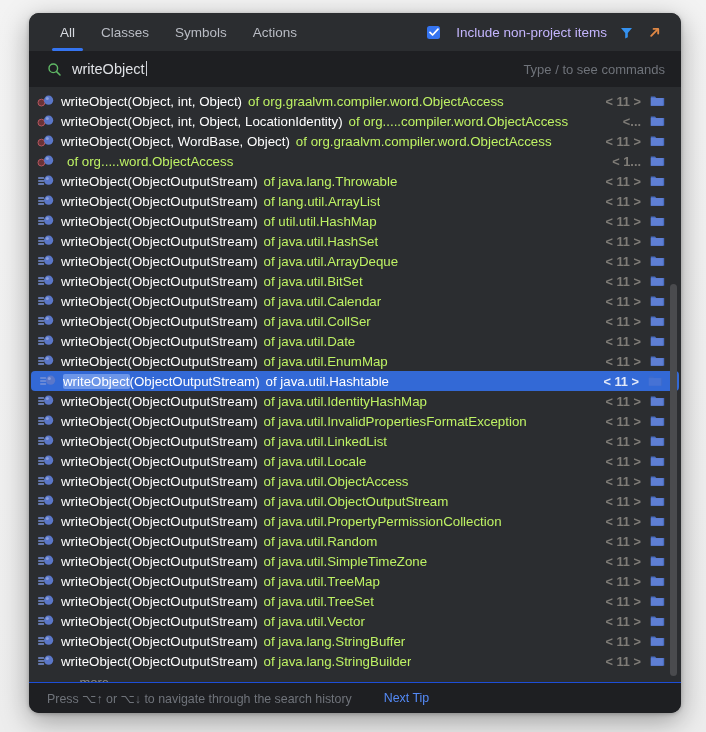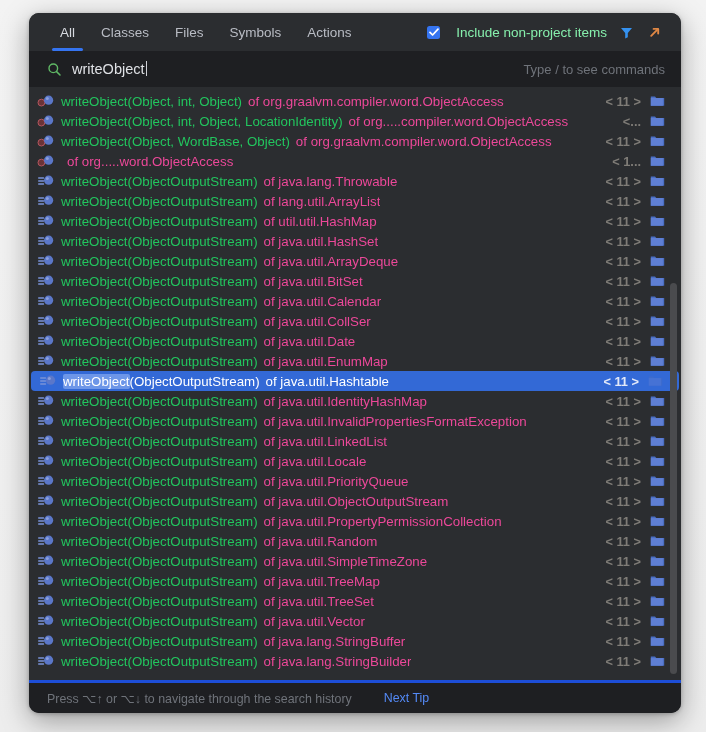--- a/index.html
+++ b/index.html
@@ -66,21 +66,21 @@
     display: flex;
     align-items: center;
     gap: 11px;
     padding-right: 4px;
   }
   .chk-wrap {
     display: flex;
     align-items: center;
     gap: 16px;
     font-size: 13.5px;
-    color: #86efac;
+    color: #c4b5fd;
     white-space: nowrap;
   }
   .chk {
     width: 13px; height: 13px;
     border-radius: 2.5px;
     background: #3574f0;
     position: relative;
     flex: 0 0 auto;
   }
   .chk svg { position: absolute; left: 1.5px; top: 2px; }
@@ -139,26 +139,26 @@
     cursor: default;
     position: relative;
   }
   .row .ico {
     width: 18px; height: 16px;
     flex: 0 0 auto;
     margin-right: 6px;
     position: relative;
   }
   .row .label {
-    color: #22c55e;
+    color: #ffffff;
     overflow: hidden;
     text-overflow: ellipsis;
   }
   .row .loc {
-    color: #ec4899;
+    color: #bef264;
     margin-left: 6px;
     overflow: hidden;
     text-overflow: ellipsis;
     flex: 0 1 auto;
   }
   .row .count {
     margin-left: auto;
     color: #7f7c77;
     font-size: 12.8px;
     padding-left: 10px;
@@ -208,21 +208,21 @@
   }
   
   .footer {
     height: 30px;
     background: #1e1f22;
     display: flex;
     align-items: center;
     padding: 0 18px;
     gap: 6px;
     flex: 0 0 auto;
-    border-top: 3px solid #1d4ed8;
+    border-top: 1px solid #1d4ed8;
   }
   .footer .hint {
     font-size: 12.4px;
     color: #6f737a;
     white-space: nowrap;
   }
   .footer .tip-link {
     font-size: 12.4px;
     color: #548af7;
     white-space: nowrap;
@@ -237,23 +237,20 @@
 
 <div class="popup">
 
   <div class="tabbar">
     <div id="tabs-container" style="display:flex;align-items:stretch;">
         <div class="tab active">
           <span>All</span>
         </div>
         <div class="tab">
           <span>Classes</span>
-        </div>
-        <div class="tab">
-          <span>Files</span>
         </div>
         <div class="tab">
           <span>Symbols</span>
         </div>
         <div class="tab">
           <span>Actions</span>
         </div>
       </div>
 
     <div class="header-right">
@@ -627,21 +624,21 @@
         </div>
         <div class="row">
           <span class="ico"><svg width="18" height="16" viewBox="0 0 18 16">
               <rect x="1" y="4.2" width="6.2" height="1.5" rx="0.7" fill="#7a93d8"></rect>
               <rect x="1" y="7.2" width="6.2" height="1.5" rx="0.7" fill="#7a93d8"></rect>
               <rect x="1" y="10.2" width="6.2" height="1.5" rx="0.7" fill="#7a93d8"></rect>
               <circle cx="11.6" cy="7.2" r="4.6" fill="#5b77c9"></circle>
               <circle cx="10.3" cy="5.6" r="1.5" fill="#8ba0dd"></circle>
             </svg></span>
           <span class="label">writeObject(ObjectOutputStream)</span>
-          <span class="loc">of java.util.PriorityQueue</span>
+          <span class="loc">of java.util.ObjectAccess</span>
           <span class="count">&lt; 11 &gt;</span>
           <span class="folder">
             <svg width="15" height="14" viewBox="0 0 15 14">
               <path d="M0.8 2.6h4.2l1.3 1.5h7.9v7.6H0.8z" fill="#4a6ec4"></path>
               <path d="M0.8 4.1h12.1v7.6H0.8z" fill="#5f7fd4"></path>
             </svg>
           </span>
         </div>
         <div class="row">
           <span class="ico"><svg width="18" height="16" viewBox="0 0 18 16">

